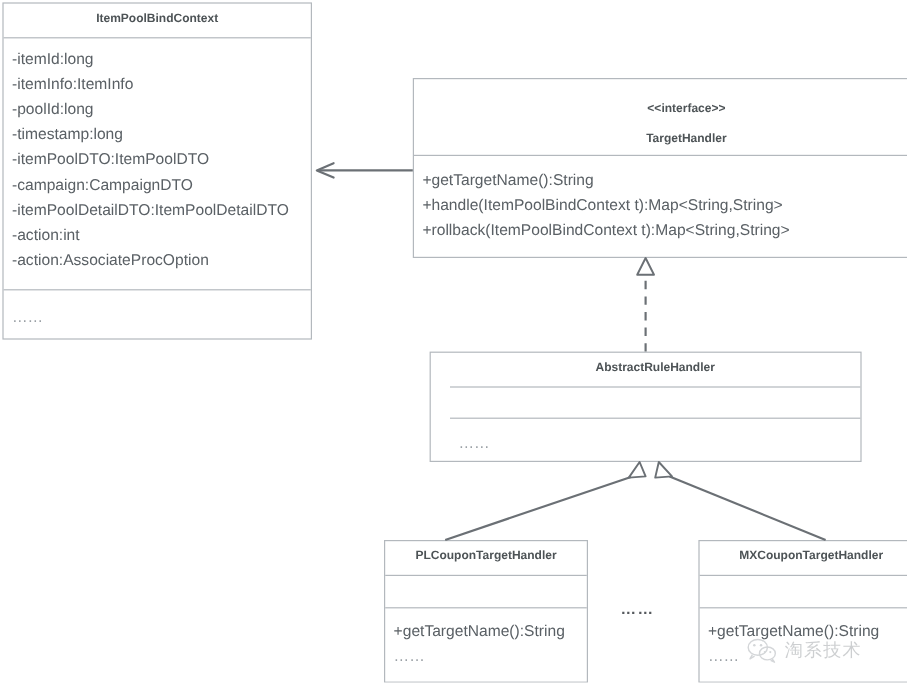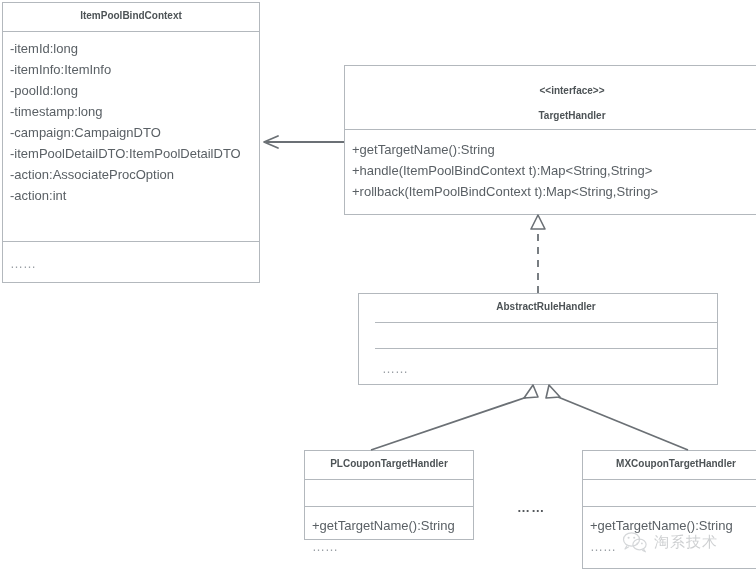--- a/index.html
+++ b/index.html
@@ -108,24 +108,25 @@
 
 <div id="diagram-canvas">
 
   <div class="uml-box" id="box-item-pool-bind-context" style="left:2px; top:2px; width:258px; height:281px;">
     <div class="uml-header">ItemPoolBindContext</div>
     <div class="uml-section divider" style="height:210px;">
       <div class="uml-row">-itemId:long</div>
       <div class="uml-row">-itemInfo:ItemInfo</div>
       <div class="uml-row">-poolId:long</div>
       <div class="uml-row">-timestamp:long</div>
+      <div class="uml-row">-itemPoolDTO:ItemPoolDTO</div>
       <div class="uml-row">-campaign:CampaignDTO</div>
       <div class="uml-row">-itemPoolDetailDTO:ItemPoolDetailDTO</div>
+      <div class="uml-row">-action:int</div>
       <div class="uml-row">-action:AssociateProcOption</div>
-      <div class="uml-row">-action:int</div>
     </div>
     <div class="uml-section" style="padding-top:11px;">
       <div class="uml-row small-dots">……</div>
     </div>
   </div>
 
   <div class="uml-box" id="box-target-handler" style="left:344px; top:65px; width:456px; height:150px;">
     <div class="uml-header stereo">
       <span>&lt;&lt;interface&gt;&gt;</span><br>
       <span>TargetHandler</span>
@@ -138,21 +139,21 @@
   </div>
 
   <div class="uml-box" id="box-abstract-rule-handler" style="left:358px; top:293px; width:360px; height:92px;padding-left:16px;">
     <div class="uml-header">AbstractRuleHandler</div>
     <div class="uml-section divider" style="height:26px; padding:0;"></div>
     <div class="uml-section" style="padding-top:9px;">
       <div class="uml-row small-dots">……</div>
     </div>
   </div>
 
-  <div class="uml-box" id="box-pl-coupon-target-handler" style="left:304px; top:450px; width:170px; height:90px;">
+  <div class="uml-box" id="box-pl-coupon-target-handler" style="left:320px; top:450px; width:170px; height:119px;">
     <div class="uml-header">PLCouponTargetHandler</div>
     <div class="uml-section divider" style="height:27px; padding:0;"></div>
     <div class="uml-section" style="padding-top:8px;">
       <div class="uml-row">+getTargetName():String</div>
       <div class="uml-row small-dots">……</div>
     </div>
   </div>
 
   <div class="uml-box" id="box-mx-coupon-target-handler" style="left:582px; top:450px; width:188px; height:119px;">
     <div class="uml-header">MXCouponTargetHandler</div>

